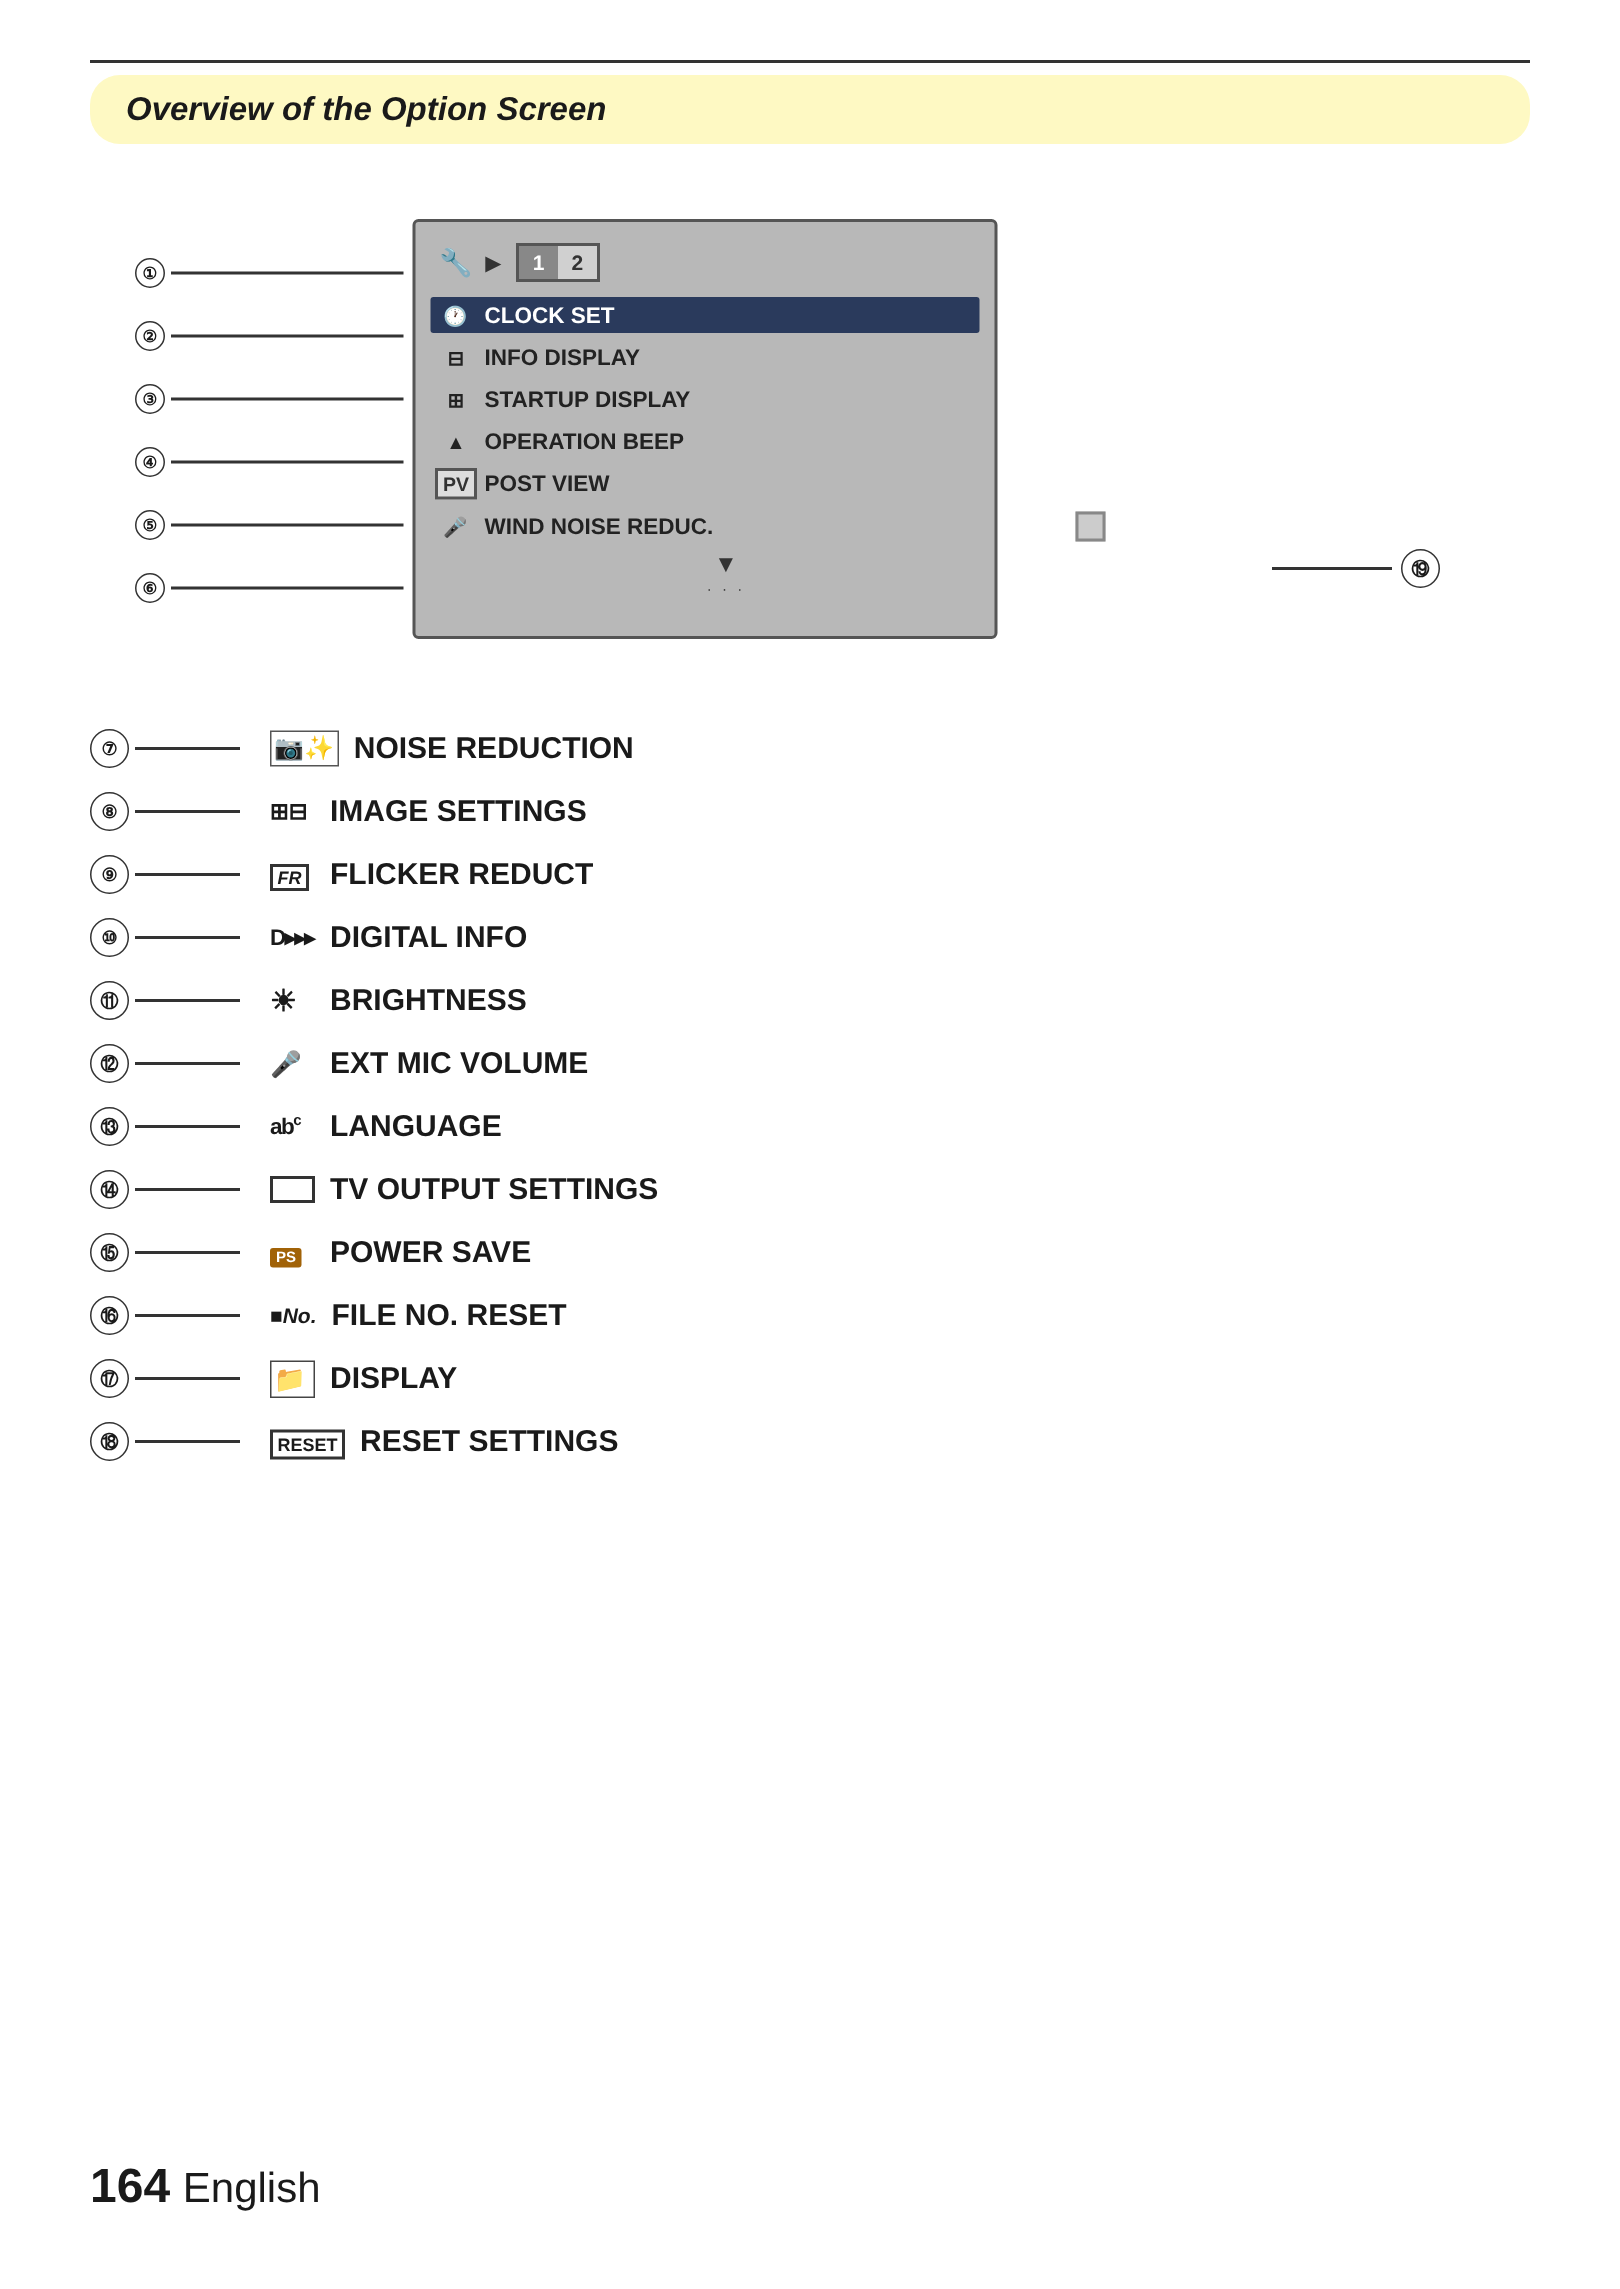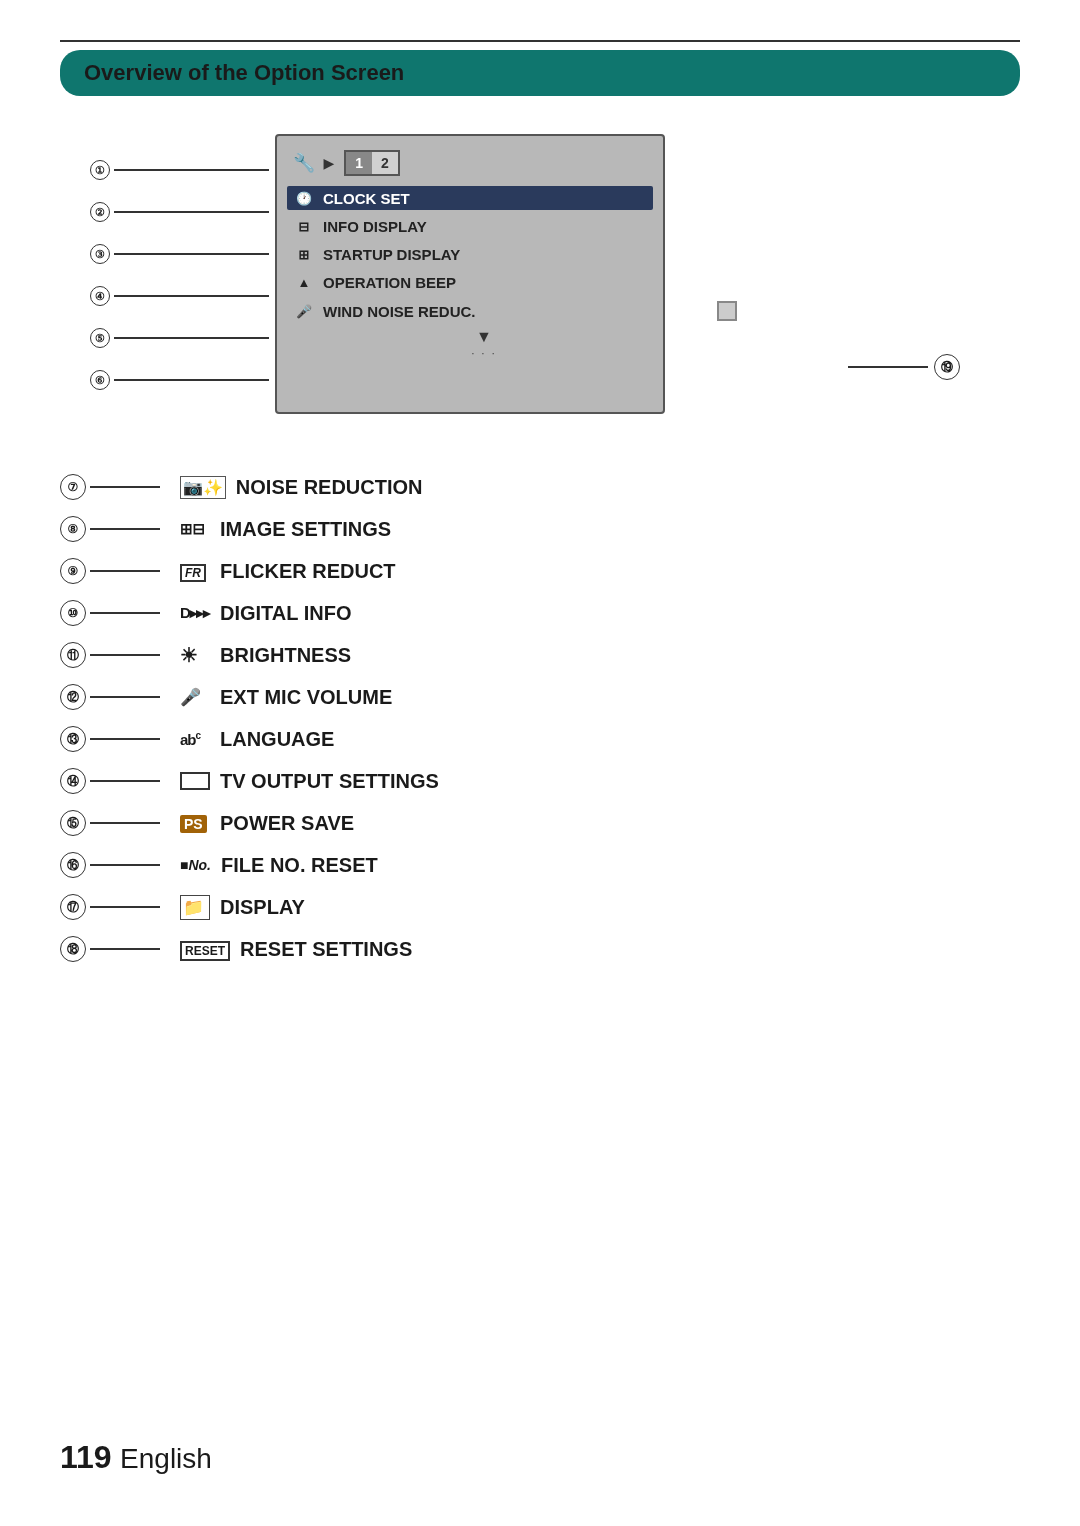--- a/index.html
+++ b/index.html
@@ -27,28 +27,29 @@
       font-size: 28px;
       font-weight: 900;
       letter-spacing: 1px;
       padding: 8px 0 10px 0;
       border-bottom: 2px solid #333;
       margin-bottom: 16px;
     }
 
     
     .subsection-header {
-      background: #0f766e;
+      background: #fef9c3;
       border-radius: 20px;
       padding: 10px 24px;
       font-size: 22px;
       font-weight: 700;
-      margin-bottom: 28px;
+      margin-bottom: 40px;
       display: inline-block;
       width: 100%;
+      font-style: italic;
     }
 
     
     .camera-screen {
       position: absolute;
       left: 215px;
       top: 10px;
       width: 390px;
       height: 280px;
       background: #b8b8b8;
@@ -220,21 +221,21 @@
     .fr-box {
       font-size: 12px;
       font-weight: 900;
       font-style: italic;
       border: 2px solid #333;
       padding: 0 3px;
     }
 
     
     .ps-box {
-      font-size: 14px;
+      font-size: 10px;
       font-weight: 900;
       background: #a16207;
       color: #fff;
       padding: 1px 4px;
       border-radius: 2px;
     }
 
     
     .reset-box {
       font-size: 12px;
@@ -323,20 +324,26 @@
         <div class="menu-item">
           <span class="menu-icon">⊞</span>
           <span>STARTUP DISPLAY</span>
         </div>
 
         <div class="menu-item">
           <span class="menu-icon">▲</span>
           <span>OPERATION BEEP</span>
         </div>
 
+        <div class="menu-item">
+          <span class="menu-icon">
+              <span class="pv-box">PV</span>
+            </span>
+          <span>POST VIEW</span>
+        </div>
 
         <div class="menu-item">
           <span class="menu-icon">🎤</span>
           <span>WIND NOISE REDUC.</span>
           <span class="small-square" style="margin-left:auto; margin-right: -90px;"></span>
         </div>
       </div>
 
       <div class="scroll-indicator">
         <span style="font-size:16px;">▼</span>
@@ -516,17 +523,17 @@
       <div class="lower-content">
         <span class="item-icon"><span class="reset-box">RESET</span></span>
         <span>RESET SETTINGS</span>
       </div>
     </div>
 
   </div>
 
   
   <div class="page-footer">
-    <span class="page-number">119</span>
+    <span class="page-number">164</span>
     <span class="page-lang">English</span>
   </div>
 
 </div>
 
 </body></html>

